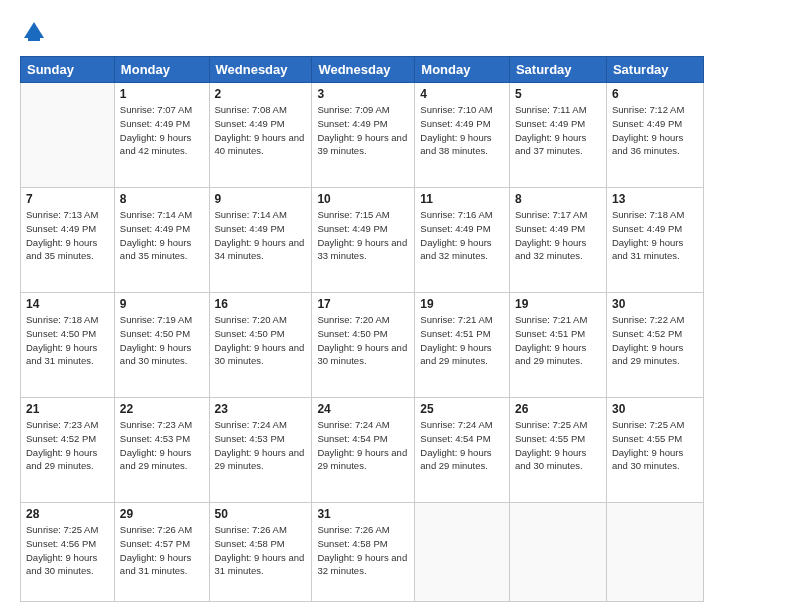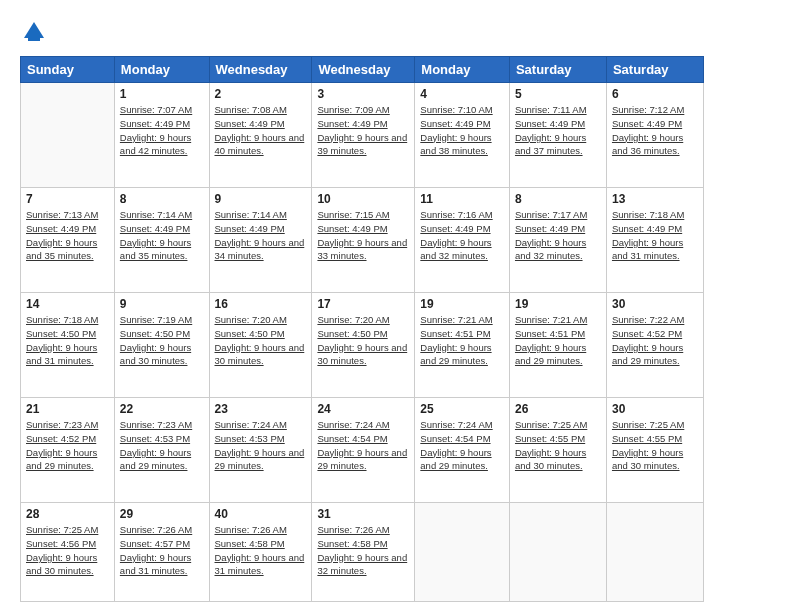--- a/index.html
+++ b/index.html
@@ -88,21 +88,20 @@
       font-size: 12px;
       font-weight: bold;
       color: #222;
       display: block;
       margin-bottom: 2px;
     }
     .day-info {
       font-size: 9.5px;
       color: #333;
       line-height: 1.45;
-      text-decoration: underline;
     }
     td.empty {
       background: #f9f9f9;
     }
     .calendar tbody tr:last-child td {
       height: 70px;
     }
   </style>
 </head>
 <body>
@@ -258,21 +257,21 @@
         <tr>
           <td>
             <span class="day-num">28</span>
 <div class="day-info">Sunrise: 7:25 AM<br>Sunset: 4:56 PM<br>Daylight: 9 hours and 30 minutes.</div>
           </td>
           <td>
             <span class="day-num">29</span>
 <div class="day-info">Sunrise: 7:26 AM<br>Sunset: 4:57 PM<br>Daylight: 9 hours and 31 minutes.</div>
           </td>
           <td>
-            <span class="day-num">40</span>
+            <span class="day-num">50</span>
 <div class="day-info">Sunrise: 7:26 AM<br>Sunset: 4:58 PM<br>Daylight: 9 hours and 31 minutes.</div>
           </td>
           <td>
             <span class="day-num">31</span>
 <div class="day-info">Sunrise: 7:26 AM<br>Sunset: 4:58 PM<br>Daylight: 9 hours and 32 minutes.</div>
           </td>
           <td class="empty"></td>
           <td class="empty"></td>
           <td class="empty"></td>
         </tr>

